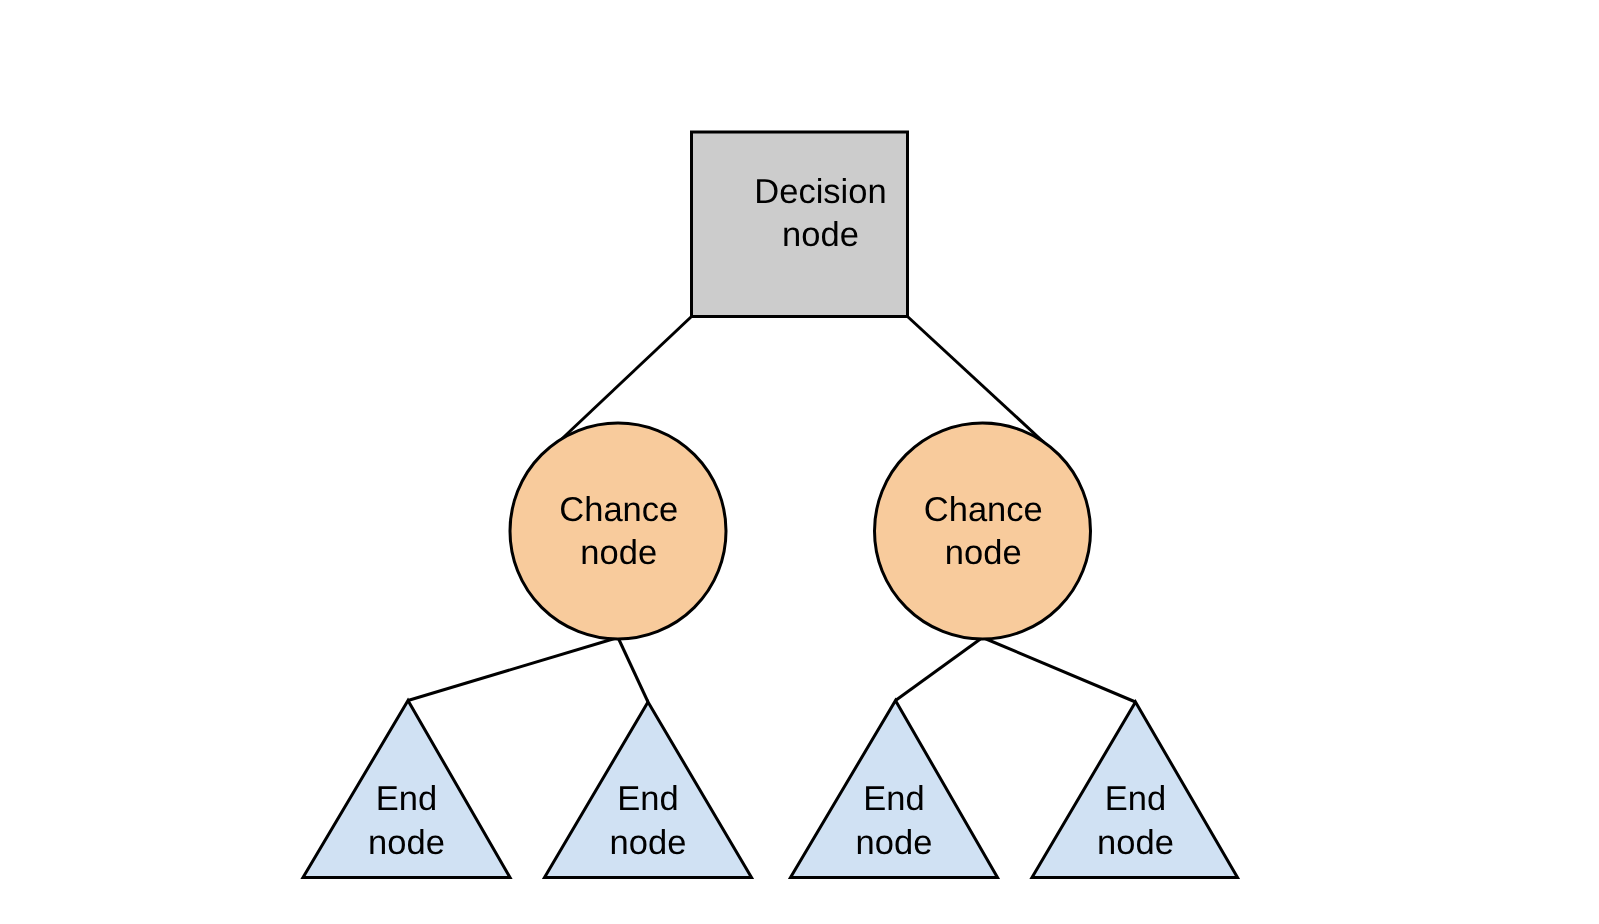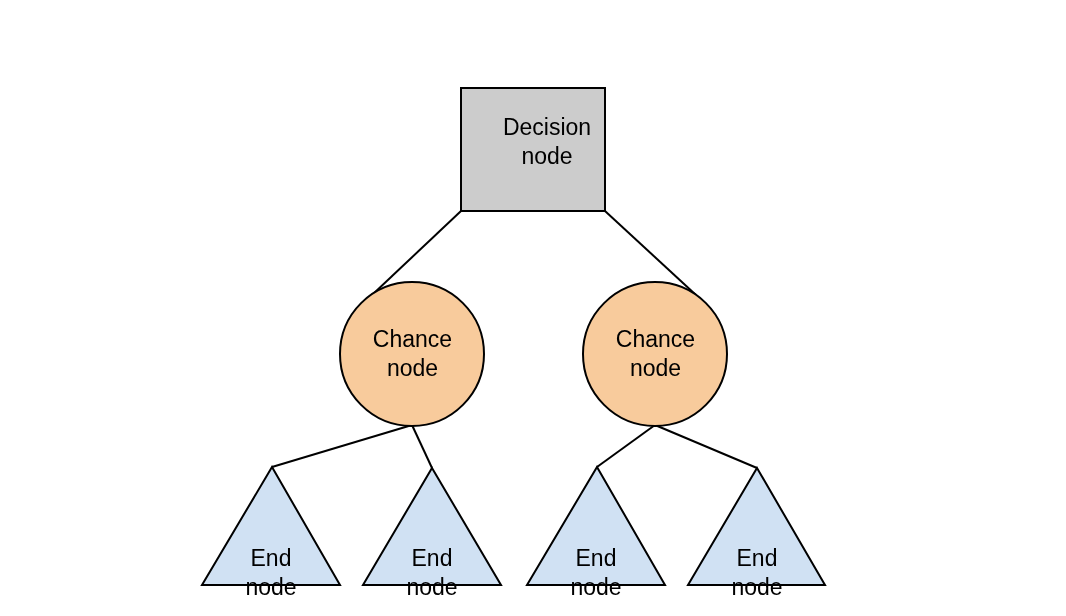--- a/index.html
+++ b/index.html
@@ -46,21 +46,21 @@
     top: 325px;
     width: 145px;
   }
   .chance-label-right {
     left: 583px;
     top: 325px;
     width: 145px;
   }
   .end-label {
     width: 138px;
-    top: 544px;
+    top: 518px;
   }
   .end-label-1 { left: 202px; }
   .end-label-2 { left: 363px; }
   .end-label-3 { left: 527px; }
   .end-label-4 { left: 688px; }
 </style>
 </head>
 <body>
 
 <div id="diagram-canvas">

